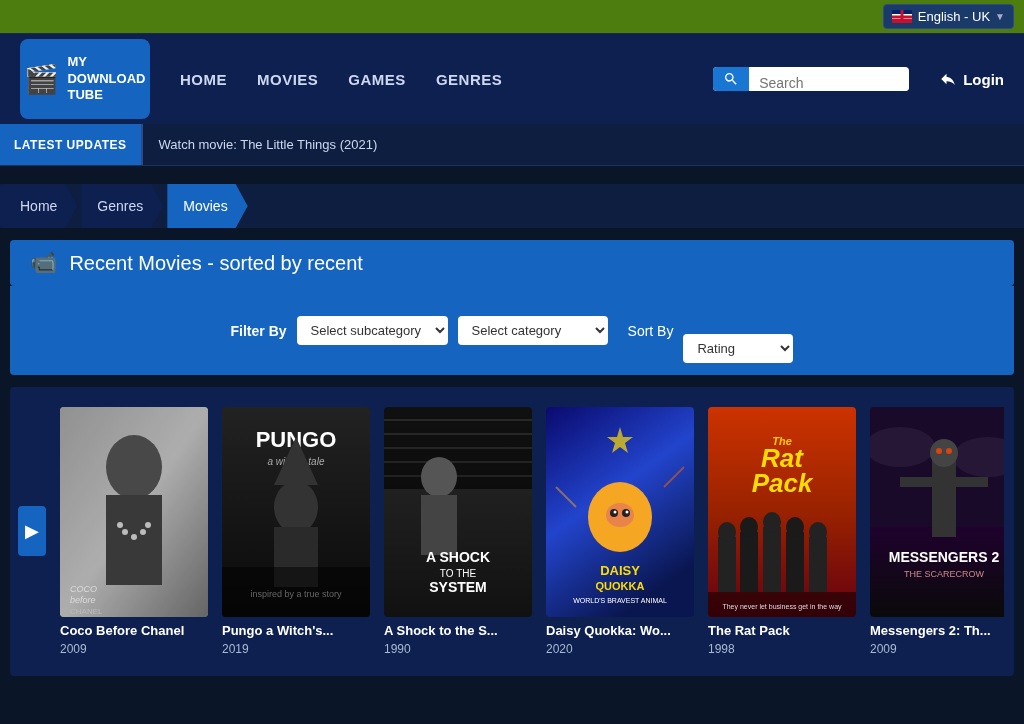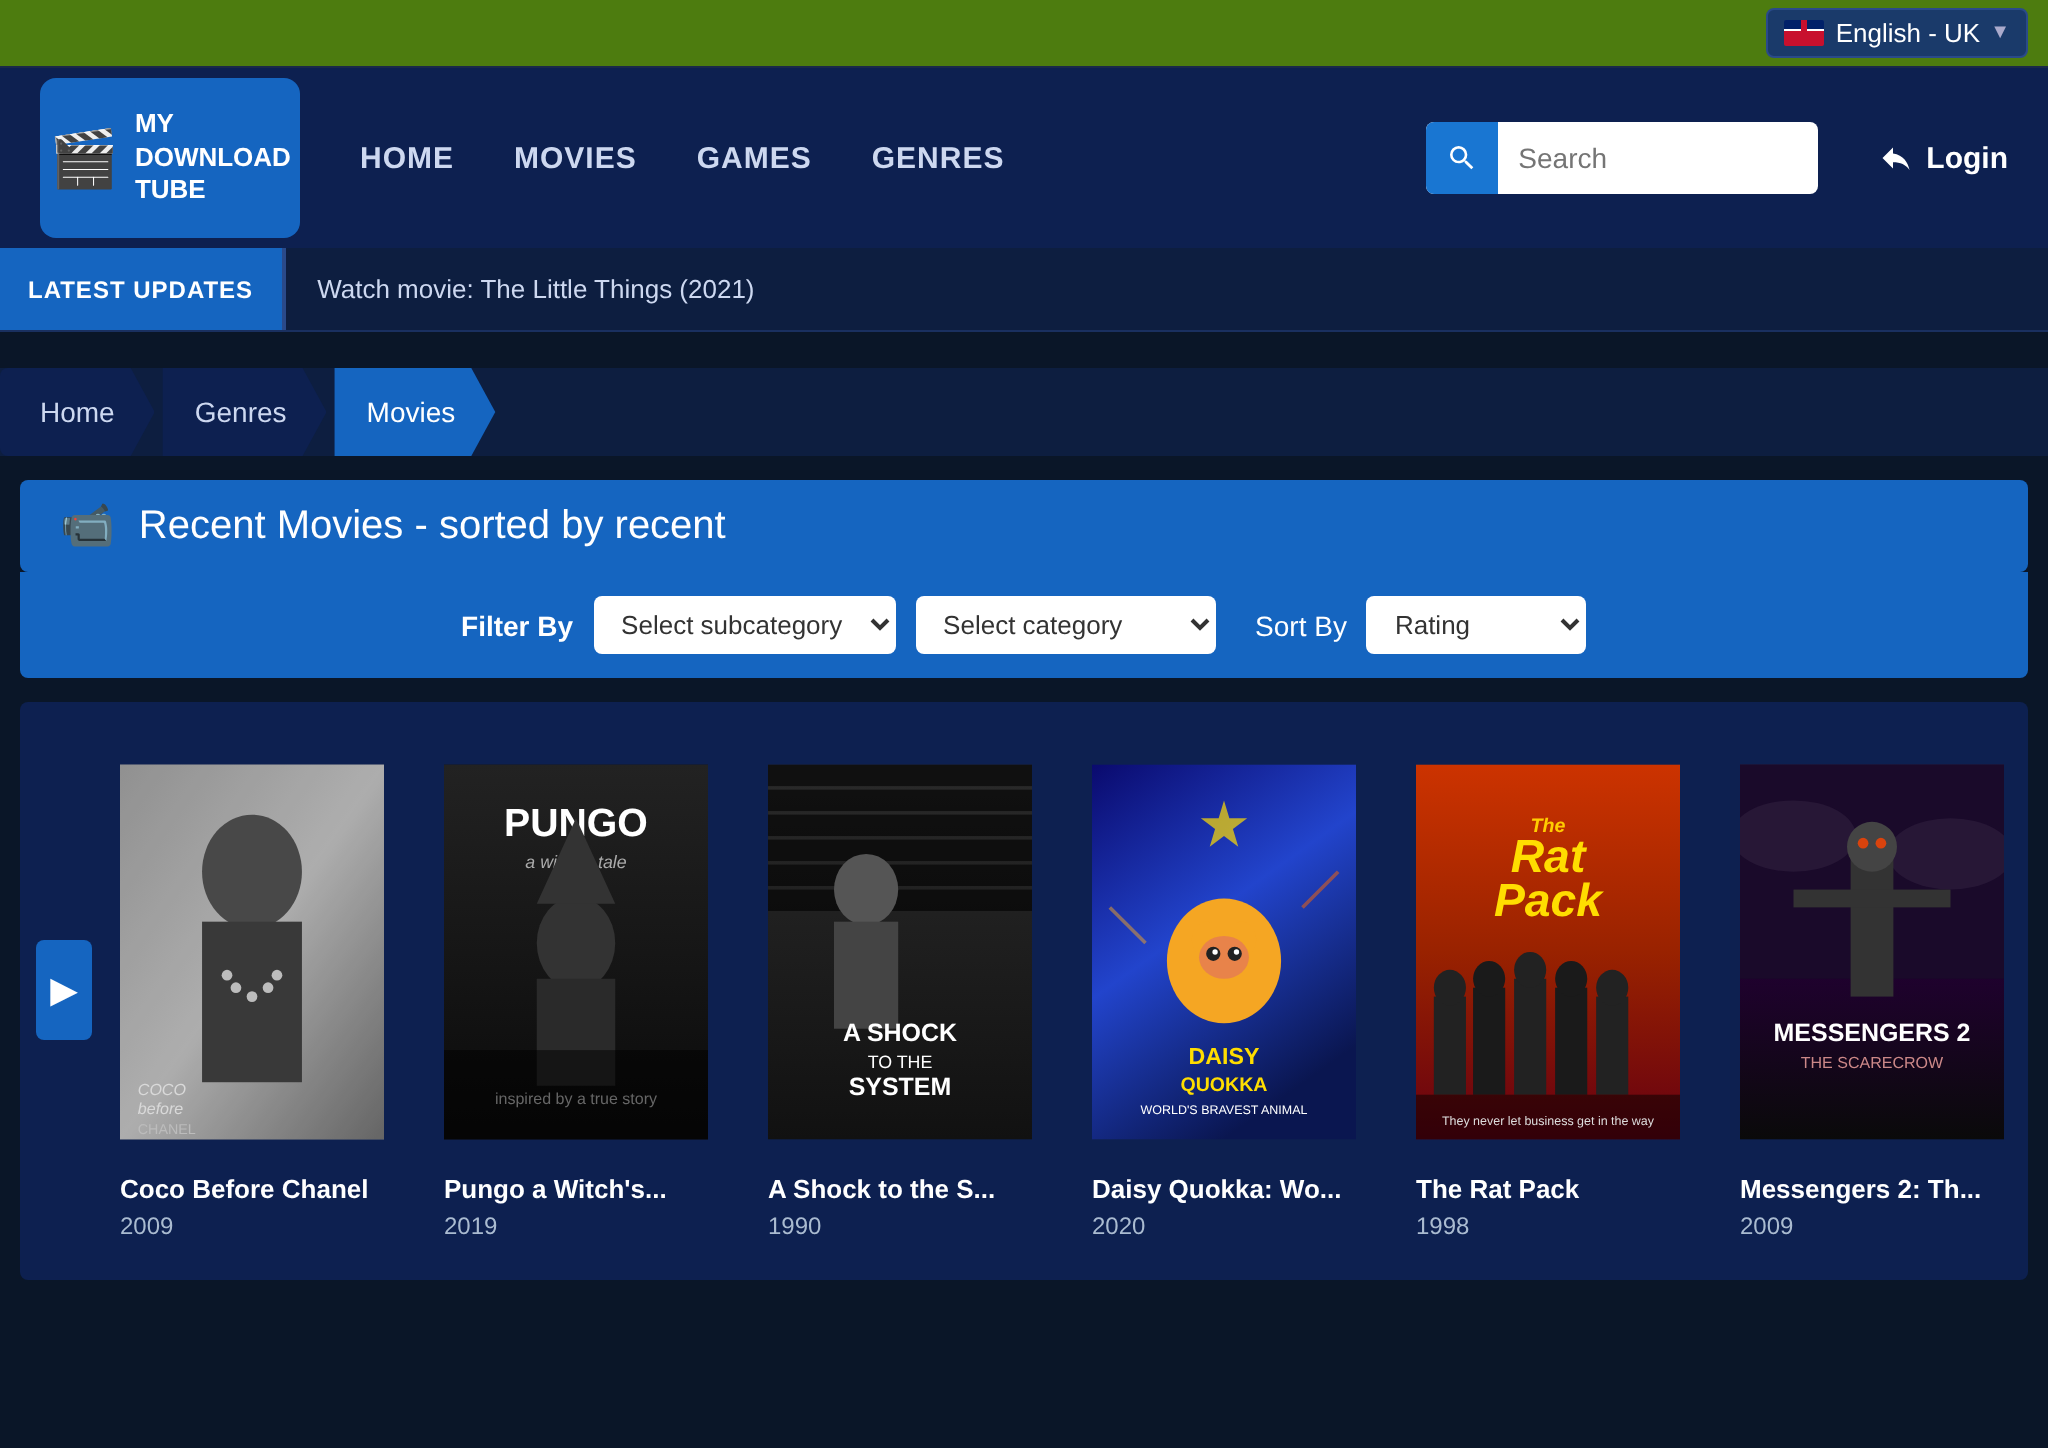--- a/index.html
+++ b/index.html
@@ -94,25 +94,25 @@
       color: #cdd8f0;
       font-size: 15px;
       font-weight: 600;
       text-decoration: none;
       cursor: pointer;
       letter-spacing: 0.5px;
     }
 
     .search-box {
       display: flex;
-      align-items: center;
+      align-items: flex-end;
       background: #fff;
       border-radius: 4px;
       overflow: hidden;
-      height: 36px;
+      height: 24px;
     }
     .search-btn {
       background: #1976d2;
       border: none;
       padding: 0 10px;
       height: 100%;
       cursor: pointer;
       display: flex;
       align-items: center;
       justify-content: center;
@@ -258,20 +258,21 @@
     .sort-select {
       background: #fff;
       color: #333;
       border: none;
       border-radius: 4px;
       padding: 6px 10px;
       font-size: 13px;
       cursor: pointer;
       outline: none;
       min-width: 110px;
+      margin-top: 36px;
     }
 
     
     .movies-section {
       background: #0d2050;
       margin: 12px 10px;
       border-radius: 4px;
       padding: 20px 10px 20px 50px;
       position: relative;
     }
@@ -297,21 +298,21 @@
       display: flex;
       gap: 14px;
       overflow: hidden;
     }
 
     .movie-card {
       flex: 0 0 148px;
       cursor: pointer;
     }
     .movie-poster {
-      width: 132px;
+      width: 148px;
       height: 210px;
       border-radius: 4px;
       overflow: hidden;
       position: relative;
     }
 
     
     .poster-svg {
       width: 100%;
       height: 100%;

